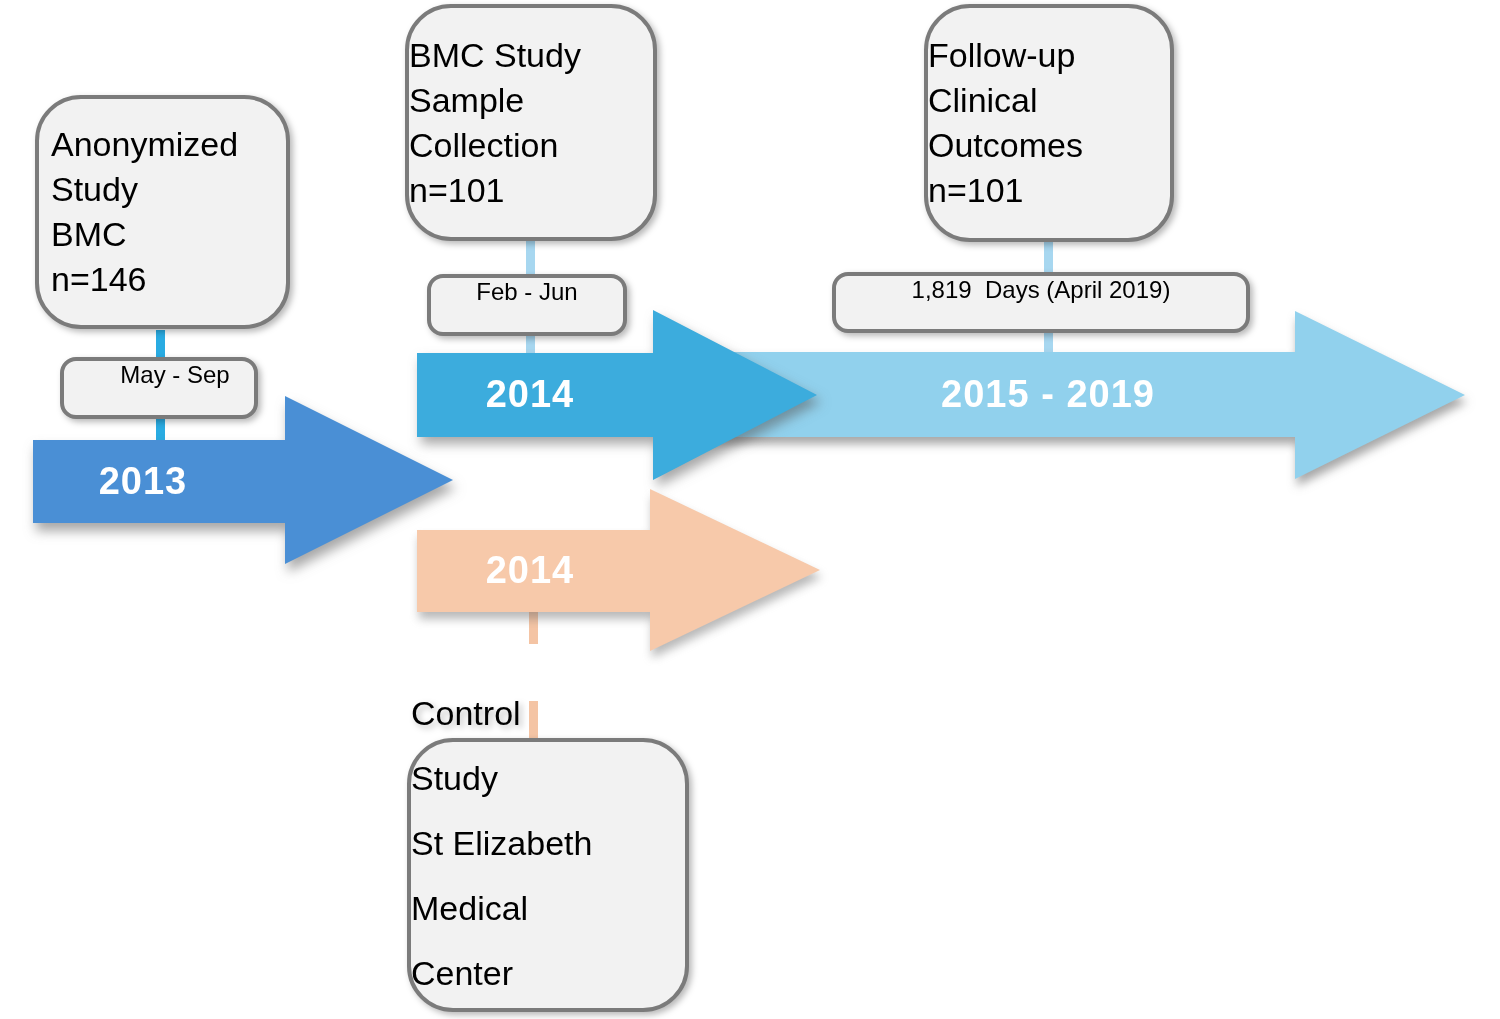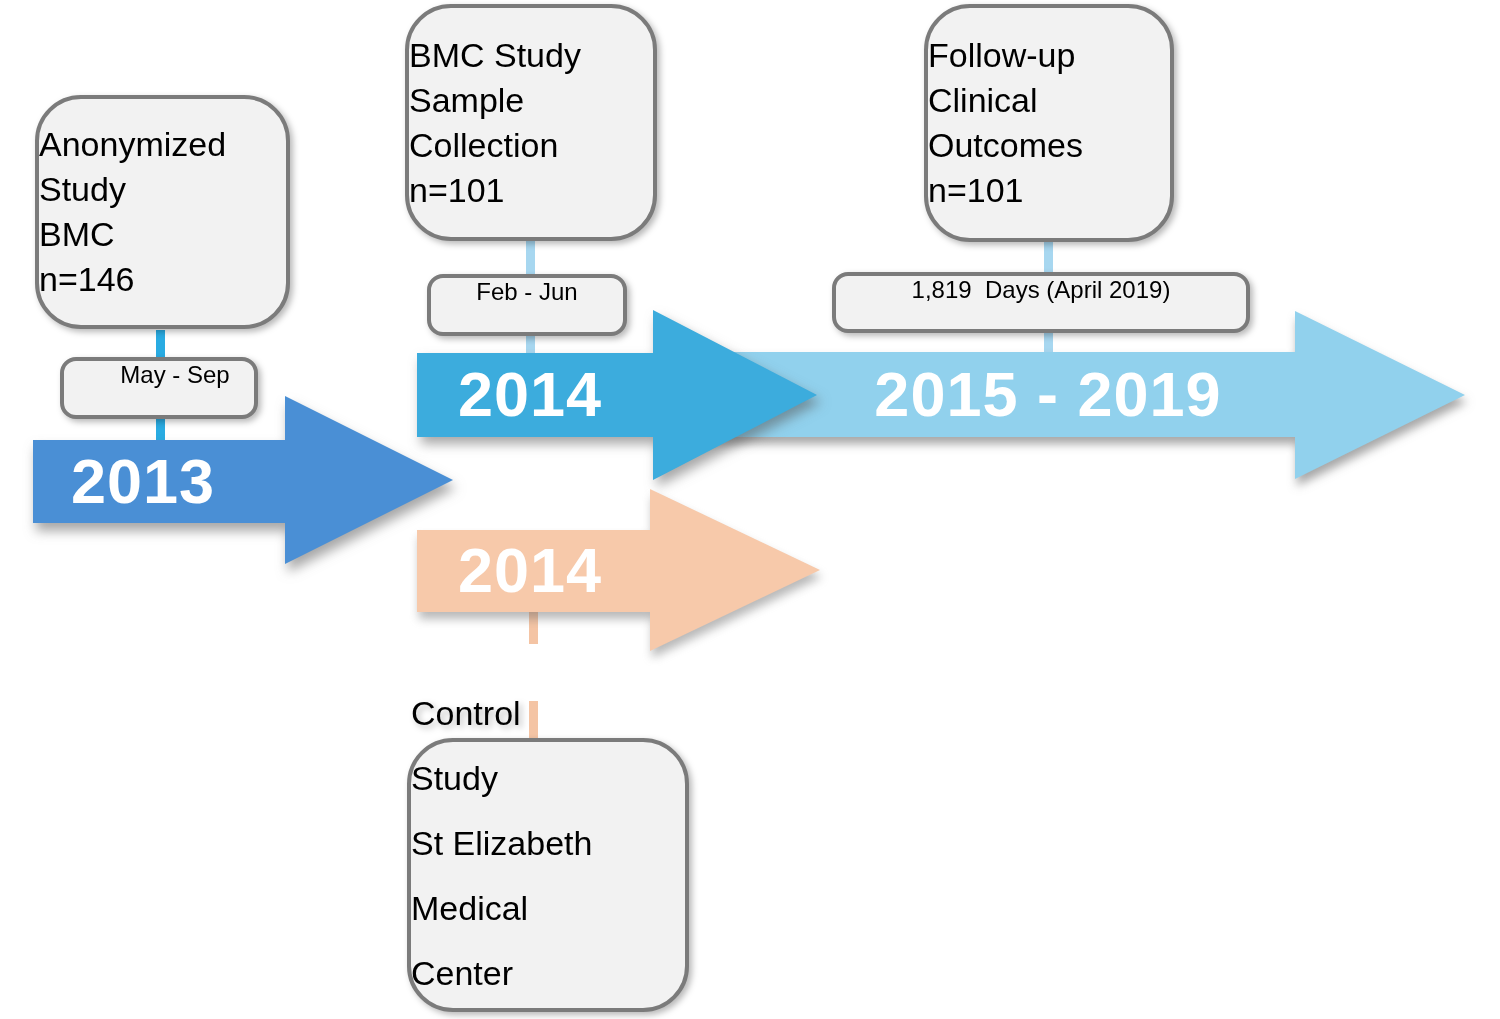--- a/index.html
+++ b/index.html
@@ -21,21 +21,21 @@
   .node{
     position:absolute;z-index:3;background:#f2f2f2;border:4px solid #7b7b7b;
     box-sizing:border-box;display:flex;flex-direction:column;align-items:flex-start;justify-content:center;
     color:#000;text-align:center;filter:drop-shadow(3px 3px 3px rgba(0,0,0,0.28));
   }
   .bigbox{border-radius:46px;font-size:34px;line-height:45px;}
   .bigbox.tall{line-height:42px;gap:23px;}
   .pill{border-radius:16px;font-size:24px;white-space:pre;flex-direction:row;}
 
   .yeartext{
-    position:absolute;z-index:4;color:#ffffff;font-weight:bold;font-size:63px;
+    position:absolute;z-index:4;color:#ffffff;font-weight:bold;font-size:38px;
     line-height:60px;height:60px;text-align:center;letter-spacing:1px;
   }
 </style>
 </head>
 <body>
 
 <div class="canvas">
 
   <div class="conn conn-cyan" style="left:156px;top:330px;width:9px;height:28px;"></div>
   <div class="conn conn-cyan" style="left:156px;top:419px;width:9px;height:23px;"></div>
@@ -51,21 +51,21 @@
     <polygon class="sh-b2014" points="417,353 653,353 653,310 817,395 653,480 653,437 417,437" fill="#3cacdd"></polygon>
     <polygon class="sh-2013" points="33,440 285,440 285,396 453,480 285,564 285,523 33,523" fill="#4a8fd5"></polygon>
     <polygon class="sh-peach" points="417,530 650,530 650,489 820,570 650,651 650,612 417,612" fill="#f7c9aa"></polygon>
   </svg>
 
   <div class="yeartext" style="left:33px;top:451px;width:220px;">2013</div>
   <div class="yeartext" style="left:417px;top:364px;width:226px;">2014</div>
   <div class="yeartext" style="left:748px;top:364px;width:600px;">2015 - 2019</div>
   <div class="yeartext" style="left:417px;top:540px;width:226px;">2014</div>
 
-  <div class="node bigbox" style="left:35px;top:95px;width:255px;height:234px;">
+  <div class="node bigbox" style="left:35px;top:95px;width:255px;height:234px;padding-left:12px;">
     <div>Anonymized</div>
     <div>Study</div>
     <div>BMC</div>
     <div>n=146</div>
   </div>
 
   <div class="node bigbox" style="left:405px;top:4px;width:252px;height:237px;">
     <div>BMC Study</div>
     <div>Sample</div>
     <div>Collection</div>

